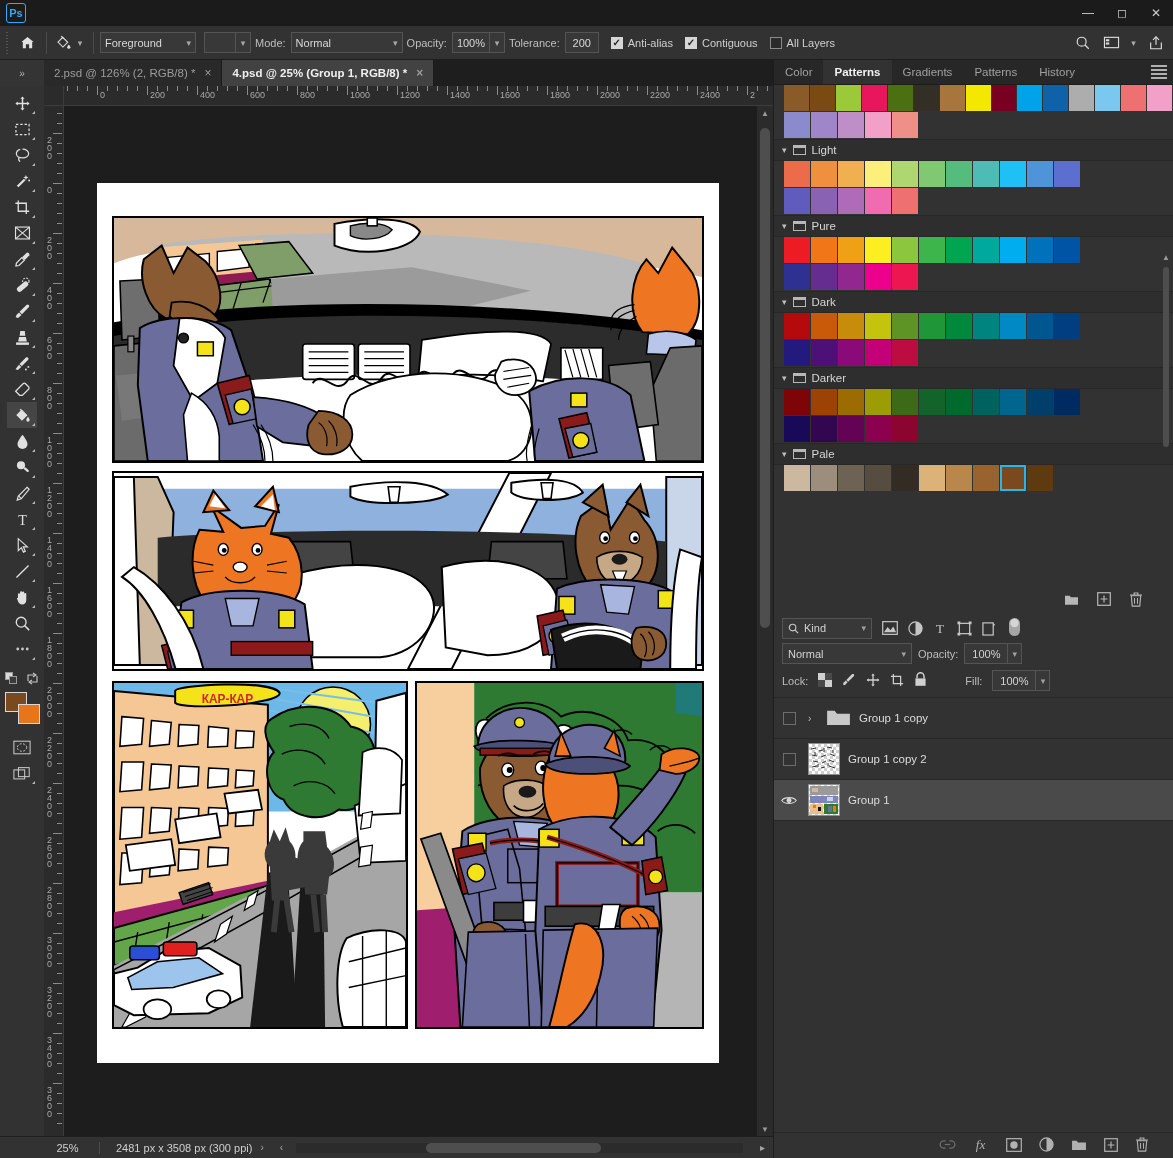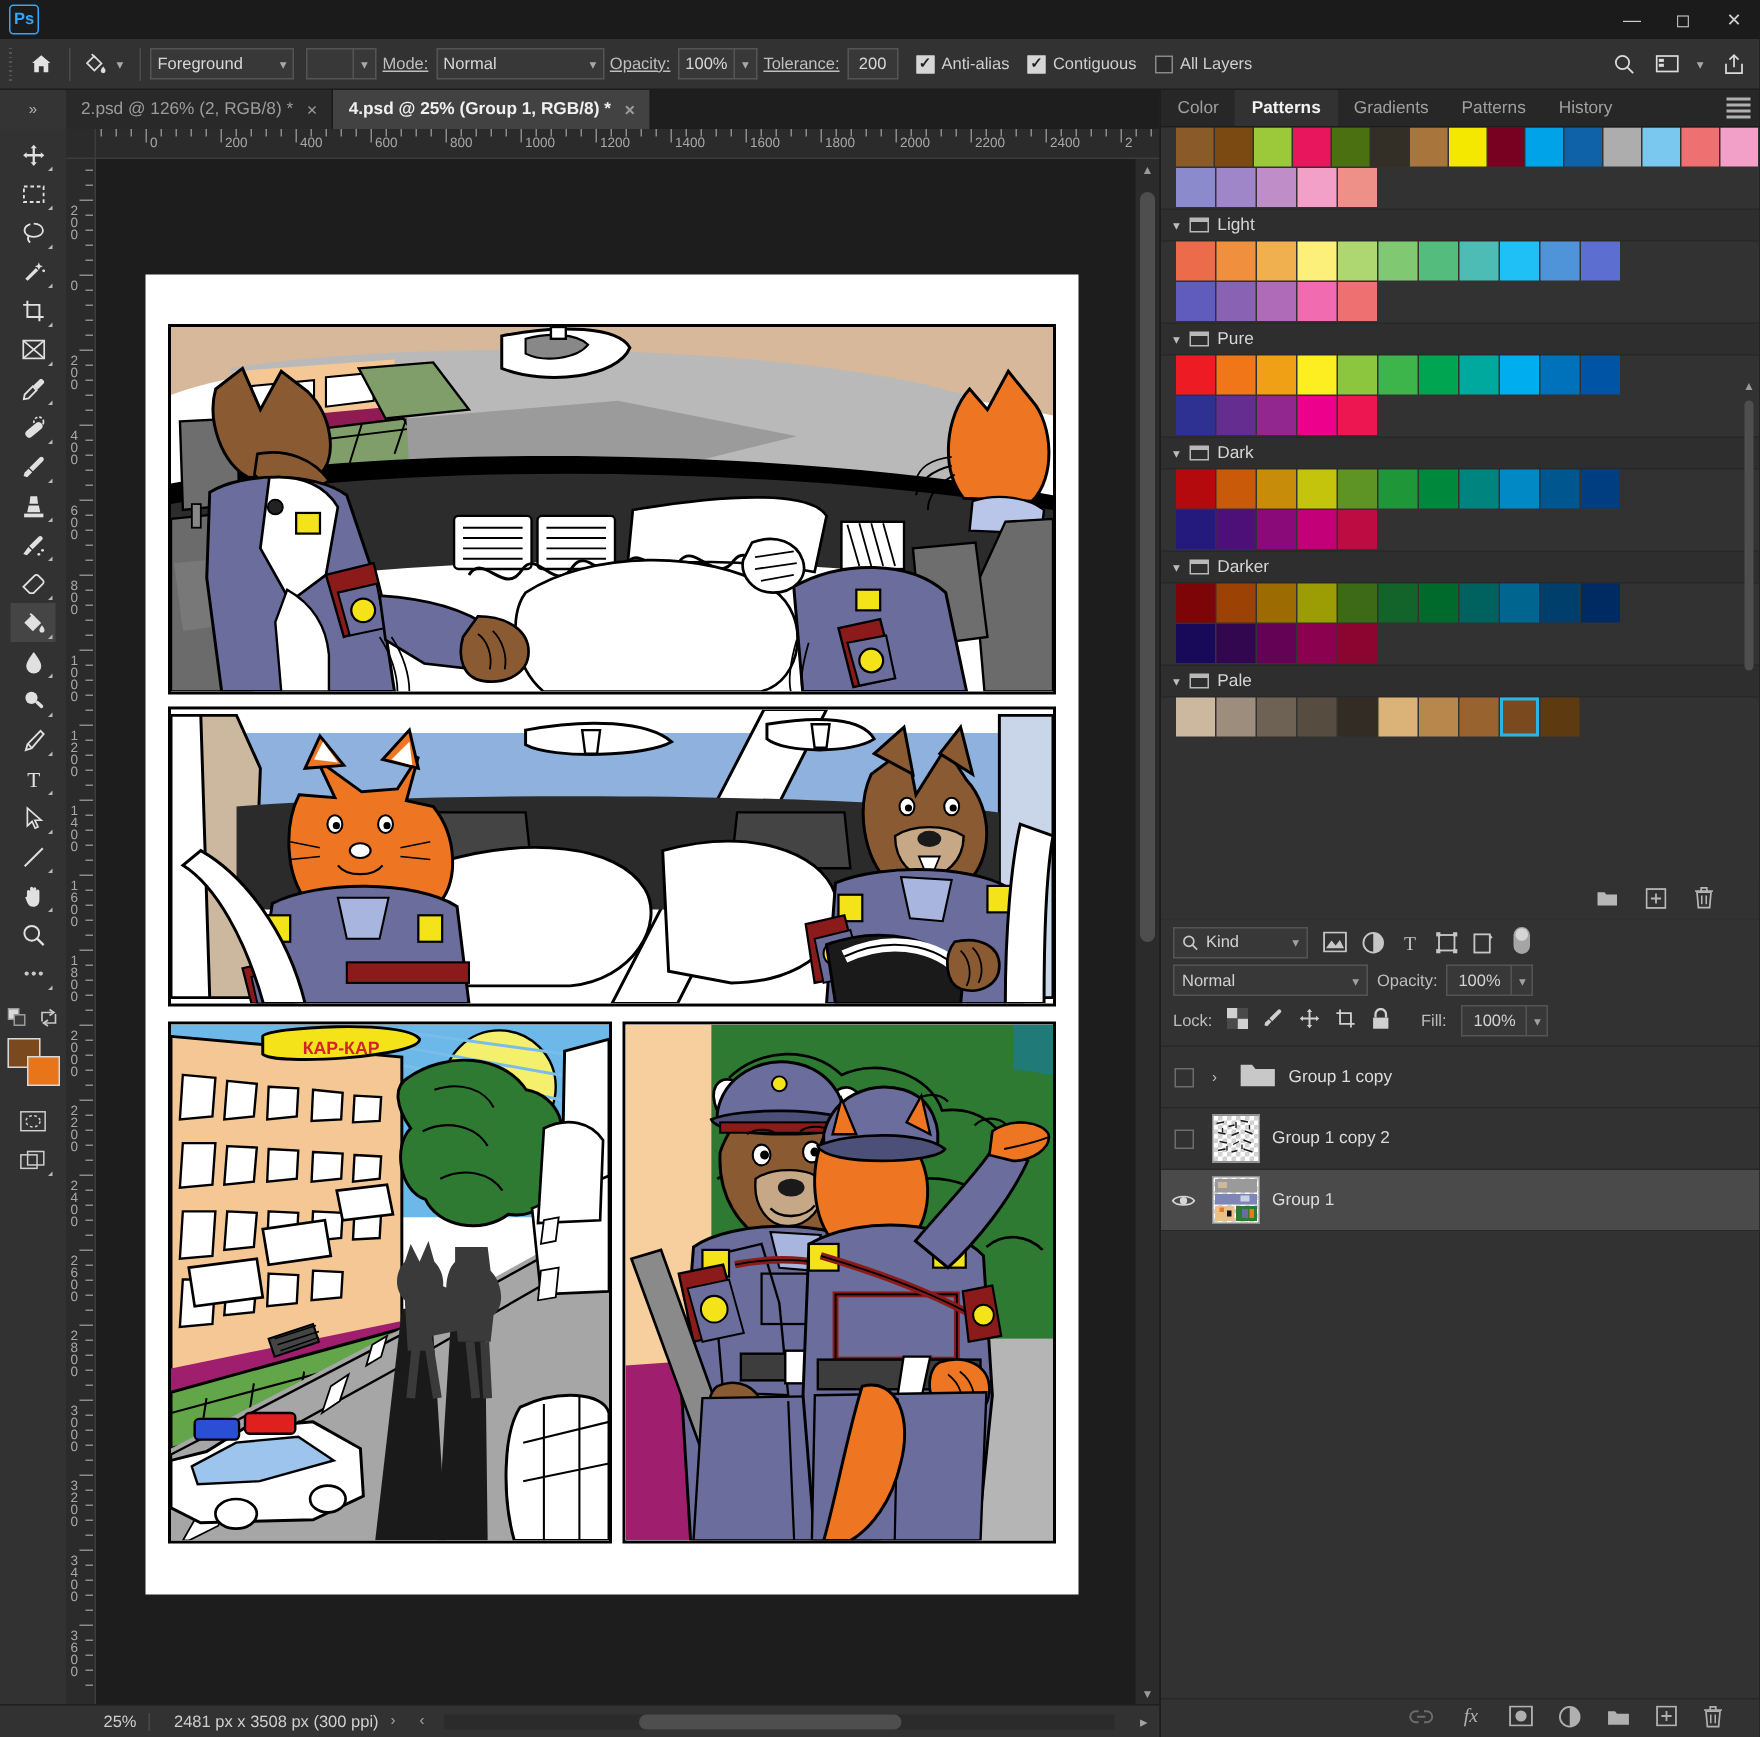--- a/index.html
+++ b/index.html
@@ -42,21 +42,21 @@
     display: flex; align-items: center; padding-left: 4px; gap: 0px;
   }
   .opt-grip { width: 8px; height: 22px; margin-right: 2px;
     background: repeating-linear-gradient(to bottom,#545454 0 1px,transparent 1px 3px);
     background-size: 2px 100%; background-repeat: no-repeat; background-position: 2px 0;}
   .opt-btn {
     width: 26px; height: 26px; display: flex; align-items: center; justify-content: center;
     color: #d0d0d0;
   }
   .opt-sep { width: 1px; height: 22px; background: #4a4a4a; margin: 0 6px; }
-  .opt-label { color: #bfbfbf; font-size: 11px; margin: 0 5px 0 4px; white-space: nowrap; text-decoration: underline; }
+  .opt-label { color: #bfbfbf; font-size: 11px; margin: 0 5px 0 4px; white-space: nowrap; }
   .opt-select {
     height: 21px; background: #383838; border: 1px solid #545454; color: #d8d8d8;
     font-size: 11px; display: flex; align-items: center; padding: 0 4px;
     justify-content: space-between; white-space: nowrap;
   }
   .opt-select .cv { margin-left: 8px; color: #a8a8a8; font-size: 9px; }
   .opt-input {
     height: 21px; background: #383838; border: 1px solid #545454; color: #d8d8d8;
     font-size: 11px; display: flex; align-items: center; padding: 0 5px; white-space: nowrap;
   }
@@ -157,21 +157,21 @@
   .cv-vscroll .thumb { position: absolute; left: 3px; top: 4px; width: 10px; height: 520px;
     background: #4e4e4e; border-radius: 5px; }
   .cv-vscroll .arw { position: absolute; left: 0; width: 16px; height: 14px; color:#9a9a9a;
      display:flex; align-items:center; justify-content:center; font-size: 8px;}
 
   
   .statusbar {
     position: absolute; left: 0; bottom: 0; width: 773px; height: 22px;
     background: #323232; display: flex; align-items: center; border-top: 1px solid #1e1e1e;
   }
-  .sb-zoom { width: 56px; text-align: right; padding-right: 8px; font-size: 11px; color: #cfcfcf;
+  .sb-zoom { width: 56px; text-align: center; padding-right: 8px; font-size: 11px; color: #cfcfcf;
      border-right: 1px solid #4a4a4a; margin-left: 44px;}
   .sb-info { padding-left: 16px; font-size: 11px; color: #cfcfcf; white-space: nowrap; }
   .sb-arrow { color: #a5a5a5; font-size: 10px; padding: 0 8px; }
   .sb-track { position: absolute; left: 296px; right: 30px; height: 10px; background: #2b2b2b; top: 6px;}
   .sb-thumb { position: absolute; left: 130px; width: 175px; height: 10px; background: #4e4e4e; top:0; border-radius:5px;}
   .sb-end { position:absolute; right: 8px; color:#a5a5a5; font-size:10px; }
 
   
   .rightdock {
     position: absolute; top: 60px; right: 0; width: 400px; bottom: 0;
@@ -1452,21 +1452,21 @@
               <path d="M3.6 1 L3.6 11.4 L14 11.4" fill="none" stroke="#d0d0d0" stroke-width="1.3"></path>
               <path d="M1 3.6 L11.4 3.6 L11.4 14" fill="none" stroke="#d0d0d0" stroke-width="1.3"></path>
             </svg>
         </span>
         <span>
           <svg width="13" height="15" viewBox="0 0 13 15">
               <path d="M3 6.4 L3 4.2 A3.5 3.5 0 0 1 10 4.2 L10 6.4" fill="none" stroke="#d0d0d0" stroke-width="1.5"></path>
               <rect x="1.4" y="6.4" width="10.2" height="7.4" fill="#d0d0d0"></rect>
             </svg>
         </span>
-        <span class="lbl" style="margin-left:10px">Fill:</span>
+        <span class="lbl" style="margin-left:28px">Fill:</span>
         <span style="display:flex">
           <span class="lp-num">100%</span>
           <span class="lp-numstep">▾</span>
         </span>
       </div>
 
       <div class="lp-rows" id="lp-rows">
           <div class="lp-row">
             <div class="lp-eye">
               <span class="lp-eyebox"></span>

